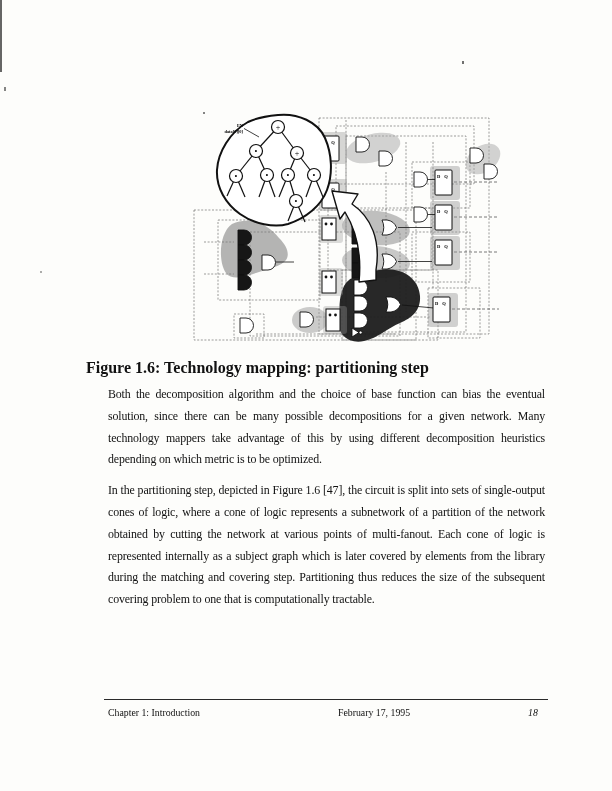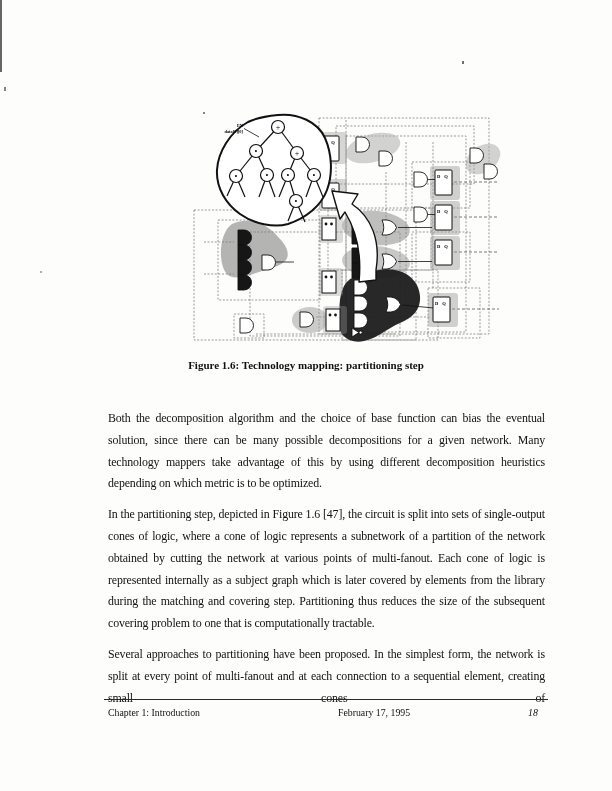--- a/index.html
+++ b/index.html
@@ -1,22 +1,22 @@
 <!DOCTYPE html>
 <html><head>
 <meta charset="utf-8">
 <style>
   html,body{margin:0;padding:0;}
   body{width:612px;height:791px;background:#fdfdfb;position:relative;overflow:hidden;
        font-family:"Liberation Serif", serif;color:#111;}
   .page{position:absolute;inset:0;}
   .fig{position:absolute;left:186px;top:112px;width:316px;height:238px;}
-  .caption{position:absolute;left:86px;top:359px;width:440px;text-align:center;
-           font-weight:bold;font-size:11px;letter-spacing:0;}
-  .body-text{position:absolute;left:108px;top:408px;width:437px;font-size:11.9px;
+  .caption{position:absolute;left:86px;top:359px;width:440px;
+           font-weight:bold;font-size:16px;letter-spacing:0;}
+  .body-text{position:absolute;left:108px;top:384px;width:437px;font-size:11.9px;
              line-height:21.8px;letter-spacing:-0.15px;}
   .body-text p{margin:0 0 9px 0;text-align:justify;}
   .body-text p.cont{text-align-last:justify;}
   .it{}
   .footer-rule{position:absolute;left:104px;top:699px;width:444px;height:1px;background:#2a2a2a;}
   .footer{position:absolute;top:707px;left:0;width:612px;font-size:9.8px;}
   .footer .fl{position:absolute;left:108px;text-align:center;}
   .footer .fc{position:absolute;left:338px;}
   .footer .fr{position:absolute;left:528px;font-style:italic;}
   .speck{position:absolute;background:#333;}
@@ -231,21 +231,20 @@
     </g>
 
     <path fill="#fff" stroke="#111" stroke-width="1.4" stroke-linejoin="round" d="M146,79 L172,82 L166,92 C185,105 195,128 190,158 L190,168 L173,170 C176,140 170,118 159,100 L154,107 Z"></path>
   </svg>
 
   <div class="caption">Figure 1.6: Technology mapping: partitioning step</div>
 
   <div class="body-text">
     <p><span>Both the decomposition algorithm and the choice of base function can bias the eventual solution, since there can be many possible decompositions for a given network. Many technology mappers take advantage of this by using different decomposition heuristics depending on which metric is to be optimized.</span></p>
     <p><span>In the partitioning step, depicted in Figure 1.6 [47], the circuit is split into sets of single-output </span><span class="it">cones</span><span> of logic, where a cone of logic represents a subnetwork of a partition of the network obtained by cutting the network at various points of multi-fanout. Each cone of logic is represented internally as a </span><span class="it">subject graph</span><span> which is later covered by elements from the library during the matching and covering step. Partitioning thus reduces the size of the subsequent covering problem to one that is computationally tractable.</span></p>
-    <p class="cont"><span>Several approaches to partitioning have been proposed. In the simplest form, the network is split at every point of multi-fanout and at each connection to a sequential element, creating small cones of</span></p>
   </div>
 
   <div class="footer-rule"></div>
   <div class="footer">
     <span class="fl">Chapter 1: Introduction</span>
     <span class="fc">February 17, 1995</span>
     <span class="fr">18</span>
   </div>
 
 </div>

